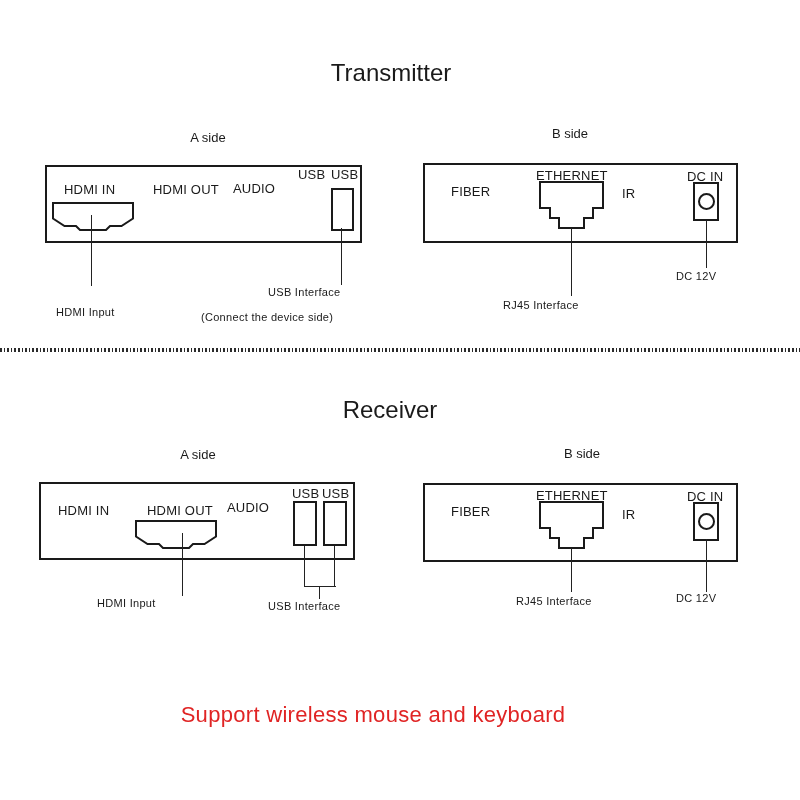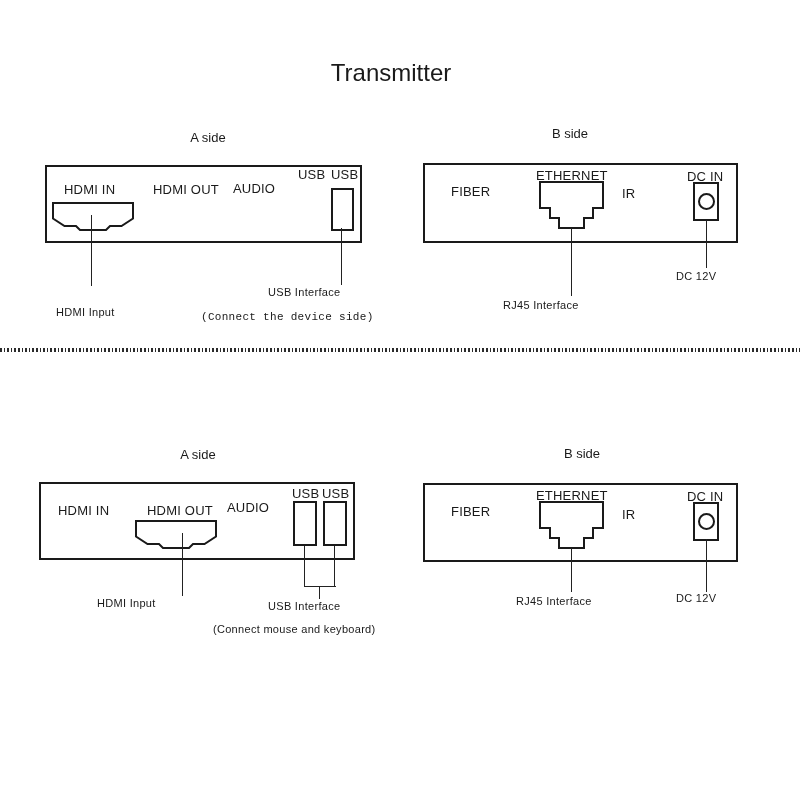--- a/index.html
+++ b/index.html
@@ -44,21 +44,21 @@
     <div class="abs port" style="left:284px; top:21px; width:19px; height:39px;"></div>
     <svg class="abs" style="left:5px; top:35px;" width="82" height="29" viewBox="0 0 82 29">
       <path d="M1,1 L81,1 L81,16.5 L69.5,24 L58,24 L54,28 L28,28 L24,24 L12.5,24 L1,16.5 Z" fill="#ffffff" stroke="#1a1a1a" stroke-width="2"></path>
     </svg>
   </div>
 
   <div class="abs vline" style="left:91px; top:215px; height:71px;"></div>
   <div class="abs vline" style="left:341px; top:228px; height:57px;"></div>
   <div class="abs ann" style="left:56px; top:288px;margin-top:18px;">HDMI Input</div>
   <div class="abs ann" style="left:268px; top:286px;">USB Interface</div>
-  <div class="abs ann" style="left:201px; top:311px;font-family:Liberation Mono, monospace;">(Connect the device side)</div>
+  <div class="abs ann" style="left:201px; top:311px;">(Connect the device side)</div>
 
   <div class="abs devbox" style="left:423px; top:163px; width:311px; height:76px;">
     <div class="abs plabel" style="left:26px; top:19px;">FIBER</div>
     <div class="abs plabel" style="left:111px; top:3px;">ETHERNET</div>
     <svg class="abs" style="left:114px; top:16px;" width="65" height="48" viewBox="0 0 65 48">
       <path d="M1,1 L64,1 L64,27 L54,27 L54,37 L45,37 L45,47 L20,47 L20,37 L11,37 L11,27 L1,27 Z" fill="#ffffff" stroke="#1a1a1a" stroke-width="2"></path>
     </svg>
     <div class="abs plabel" style="left:197px; top:21px;">IR</div>
     <div class="abs plabel" style="left:262px; top:4px;">DC IN</div>
     <div class="abs dcjack" style="left:268px; top:17px; width:22px; height:35px;">
@@ -66,20 +66,21 @@
     </div>
   </div>
 
   <div class="abs vline" style="left:571px; top:228px; height:68px;"></div>
   <div class="abs vline" style="left:706px; top:220px; height:48px;"></div>
   <div class="abs ann" style="left:503px; top:299px;">RJ45 Interface</div>
   <div class="abs ann" style="left:676px; top:270px;">DC 12V</div>
 
   <div class="abs divider" style="left:0; top:348px;"></div>
 
+  <div class="abs title" style="left:290px; top:396px;">Receiver</div>
 
   <div class="abs side" style="left:148px; top:447px;">A side</div>
   <div class="abs side" style="left:532px; top:446px;">B side</div>
 
   <div class="abs devbox" style="left:39px; top:482px; width:312px; height:74px;">
     <div class="abs plabel" style="left:17px; top:19px;">HDMI IN</div>
     <div class="abs plabel" style="left:106px; top:19px;">HDMI OUT</div>
     <div class="abs plabel" style="left:186px; top:16px;">AUDIO</div>
     <div class="abs plabel" style="left:251px; top:2px;">USB</div>
     <div class="abs plabel" style="left:281px; top:2px;">USB</div>
@@ -90,34 +91,34 @@
     </svg>
   </div>
 
   <div class="abs vline" style="left:182px; top:533px; height:63px;"></div>
   <div class="abs vline" style="left:304px; top:546px; height:41px;"></div>
   <div class="abs vline" style="left:334px; top:546px; height:41px;"></div>
   <div class="abs hline" style="left:304px; top:585.6px; width:31.5px;"></div>
   <div class="abs vline" style="left:319px; top:586px; height:13px;"></div>
   <div class="abs ann" style="left:97px; top:597px;">HDMI Input</div>
   <div class="abs ann" style="left:268px; top:600px;">USB Interface</div>
-  <div class="abs ann" style="left:213px; top:623px;">(Connect mouse and keyboard)</div>
 
   <div class="abs devbox" style="left:423px; top:483px; width:311px; height:75px;">
     <div class="abs plabel" style="left:26px; top:19px;">FIBER</div>
     <div class="abs plabel" style="left:111px; top:3px;">ETHERNET</div>
     <svg class="abs" style="left:114px; top:16px;" width="65" height="48" viewBox="0 0 65 48">
       <path d="M1,1 L64,1 L64,27 L54,27 L54,37 L45,37 L45,47 L20,47 L20,37 L11,37 L11,27 L1,27 Z" fill="#ffffff" stroke="#1a1a1a" stroke-width="2"></path>
     </svg>
     <div class="abs plabel" style="left:197px; top:22px;">IR</div>
     <div class="abs plabel" style="left:262px; top:4px;">DC IN</div>
     <div class="abs dcjack" style="left:268px; top:17px; width:22px; height:35px;">
       <div class="dccircle"></div>
     </div>
   </div>
 
   <div class="abs vline" style="left:571px; top:548px; height:44px;"></div>
   <div class="abs vline" style="left:706px; top:539px; height:53px;"></div>
   <div class="abs ann" style="left:516px; top:595px;">RJ45 Interface</div>
   <div class="abs ann" style="left:676px; top:592px;">DC 12V</div>
 
+  <div class="abs note" style="left:73px; top:702px;">Support wireless mouse and keyboard</div>
 
 </div>
 
 </body></html>

